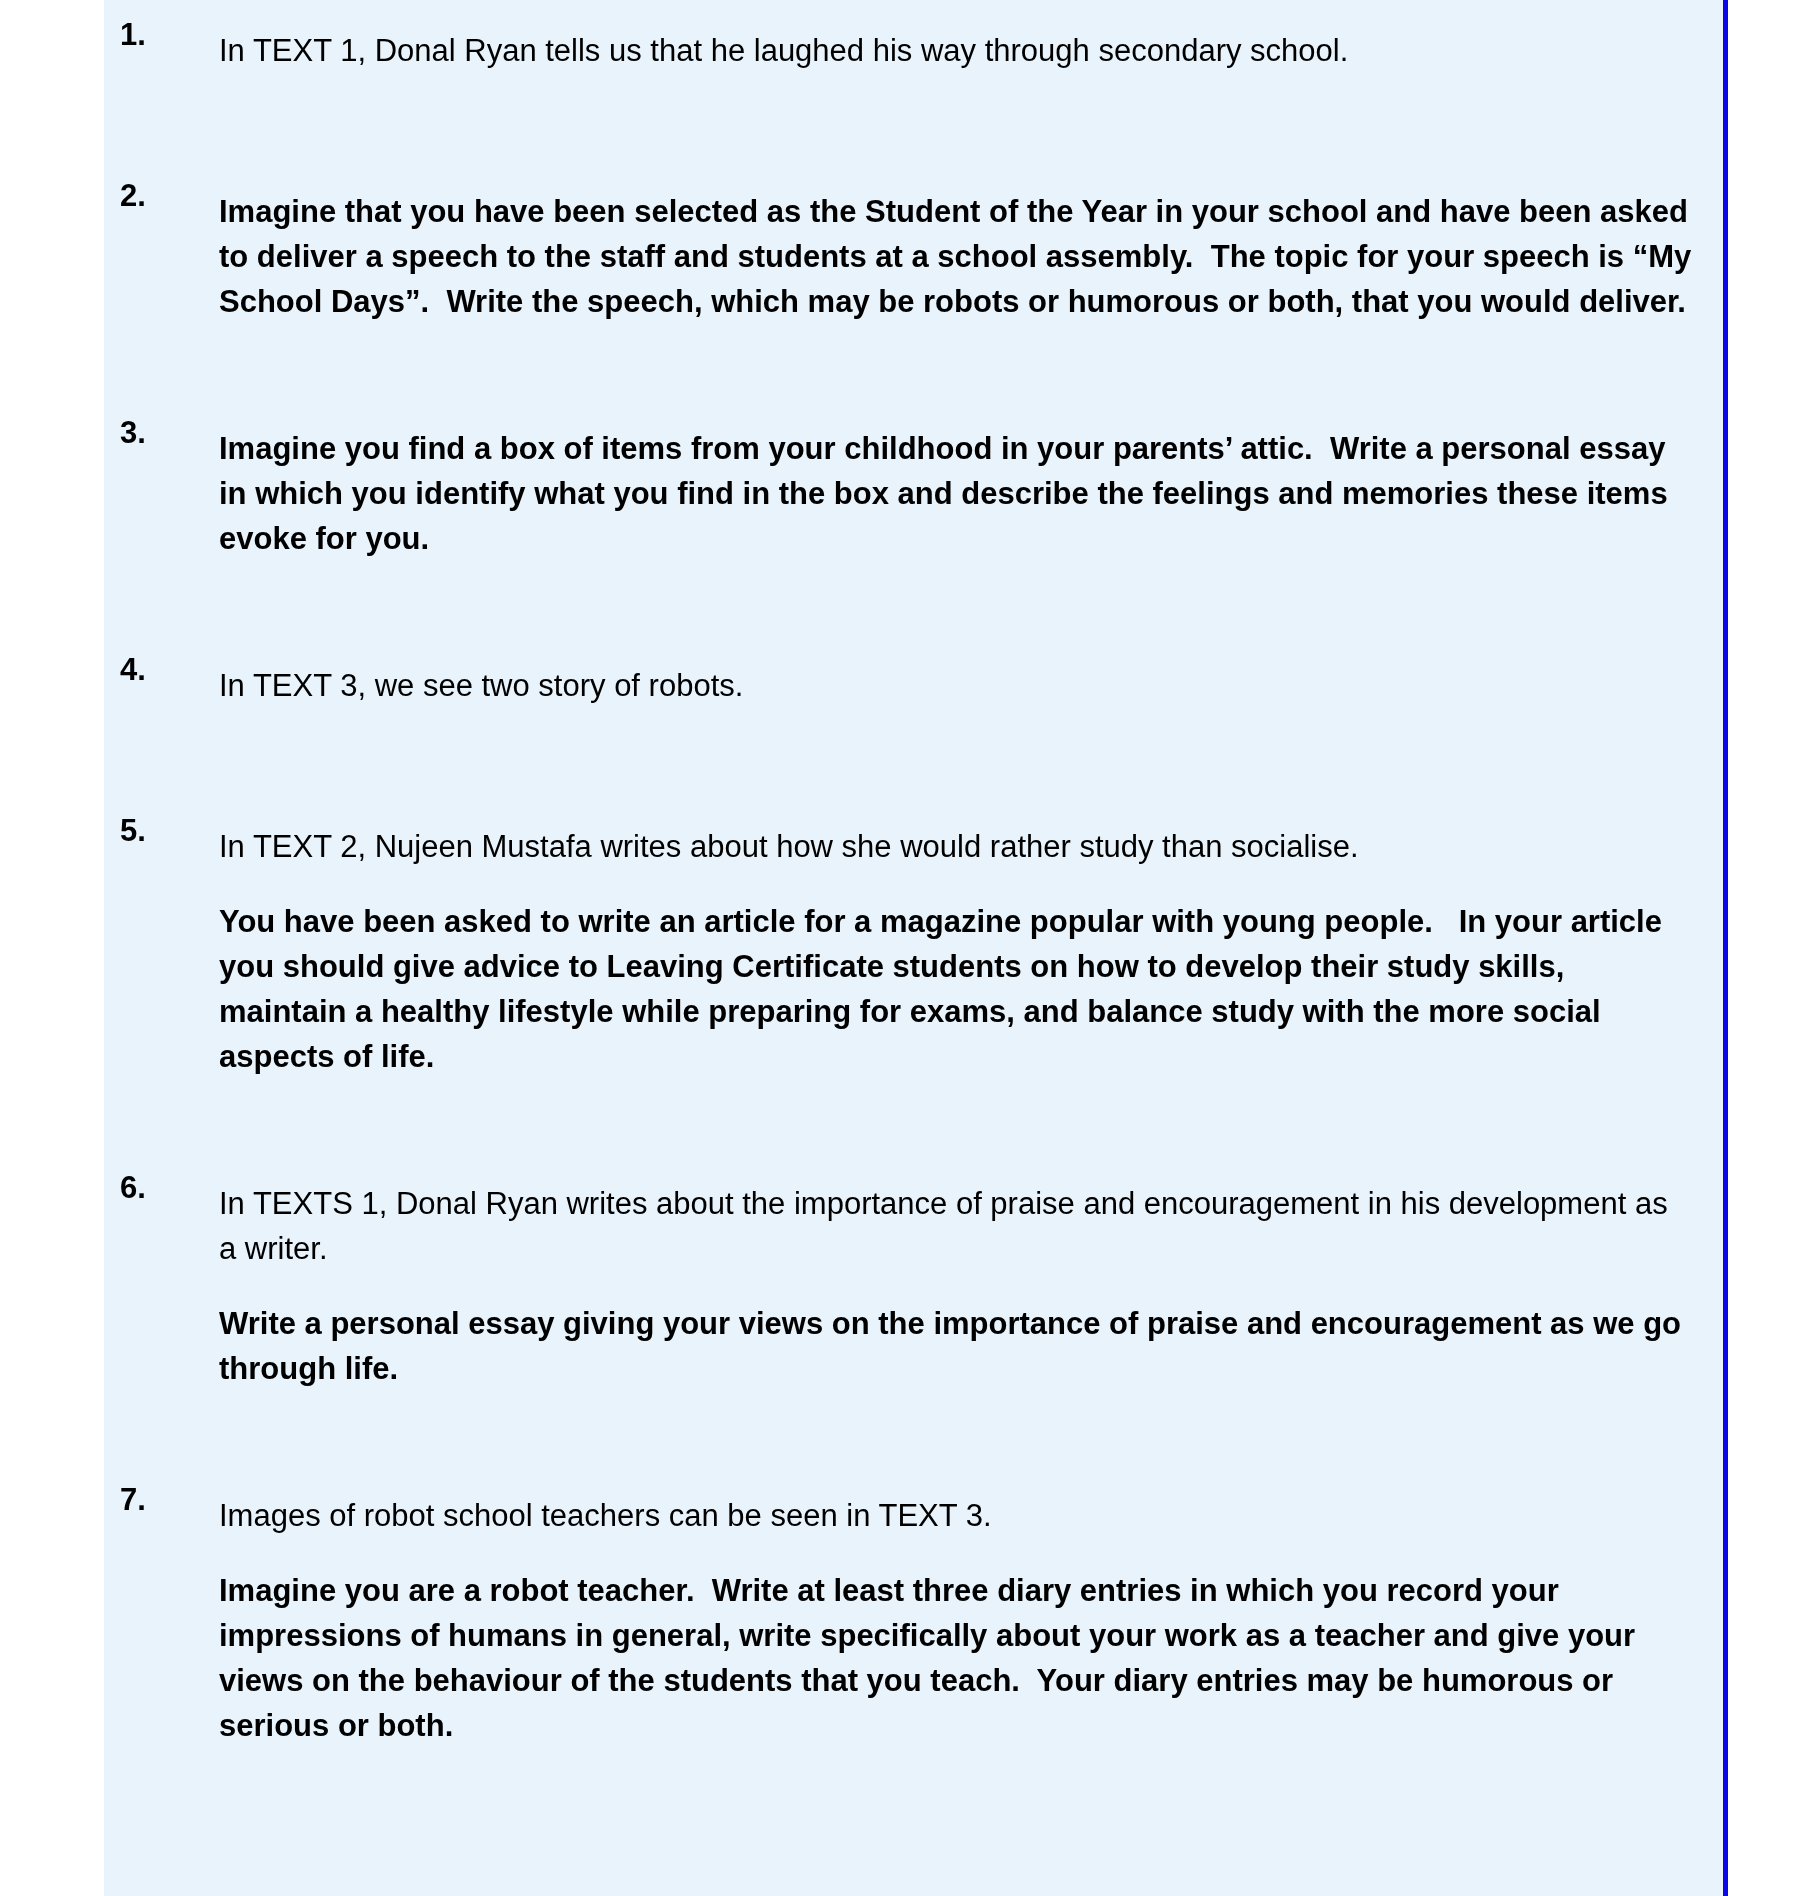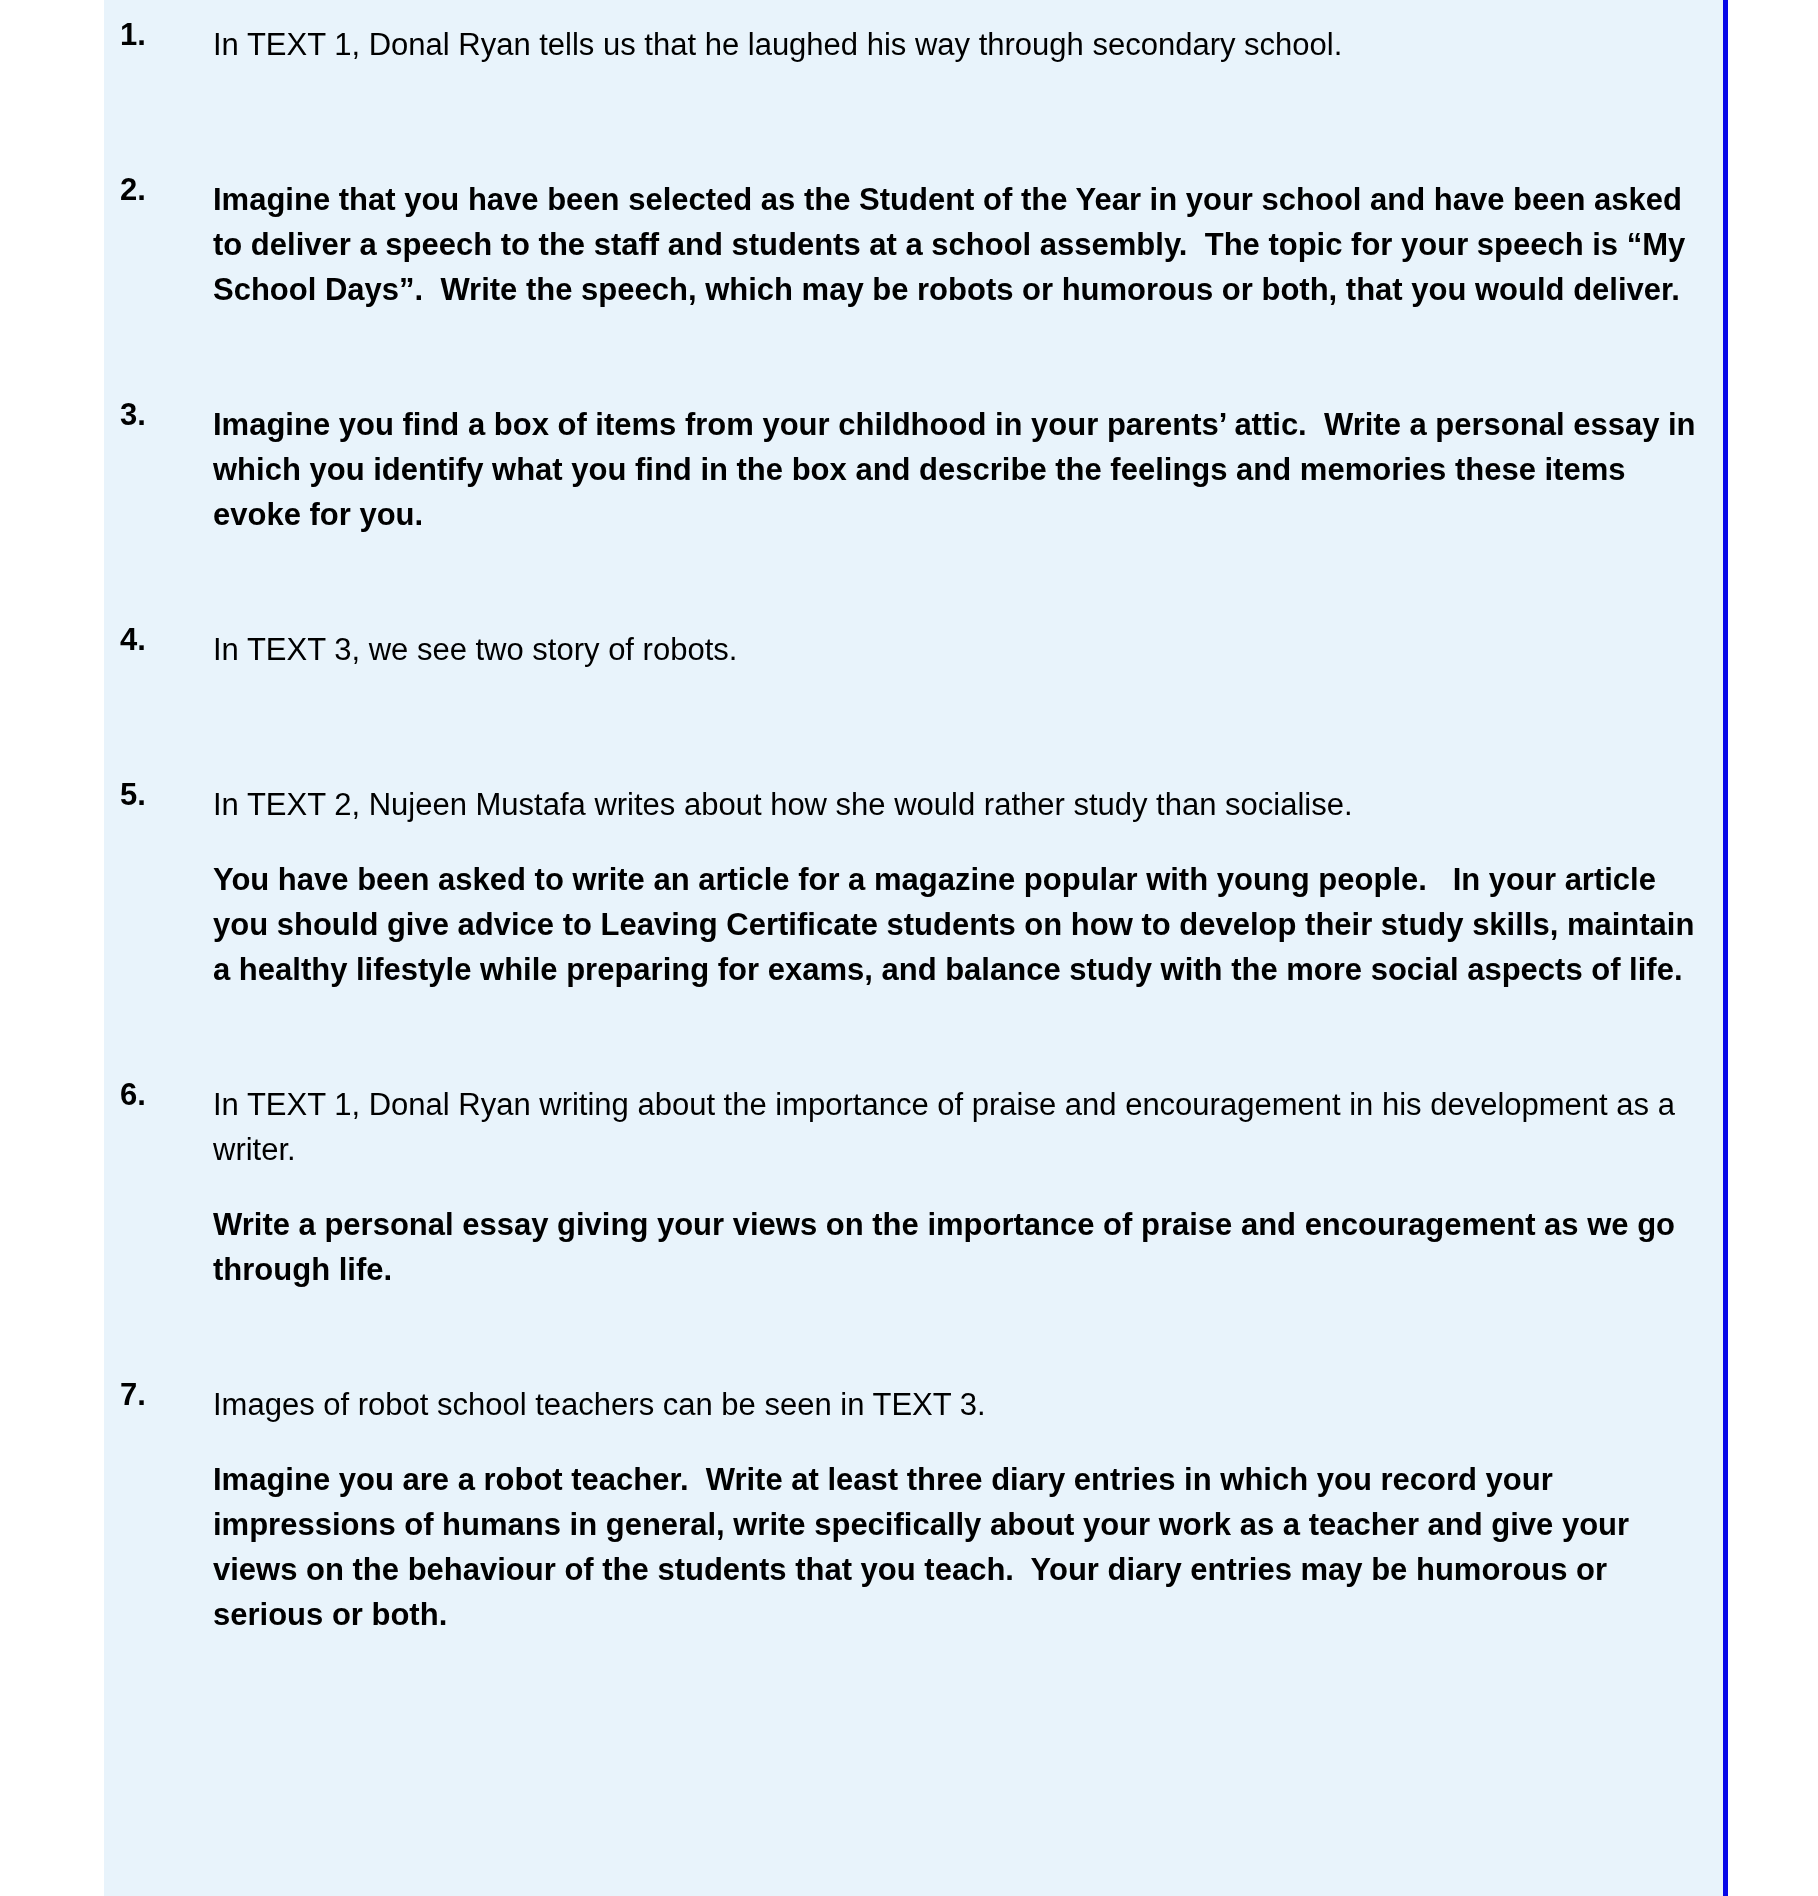--- a/index.html
+++ b/index.html
@@ -41,21 +41,21 @@
     width: 83px;
     flex-shrink: 0;
     font-size: 31px;
     line-height: 45px;
     font-weight: bold;
   }
   .qbody {
     width: 1505px;
   }
   .qbody p {
-    margin: 10px;
+    margin: 16px;
     font-size: 31px;
     line-height: 45px;
     white-space: pre-wrap;
   }
   p.intro {
     font-weight: normal;
     margin-bottom: 30px;
   }
   p.task {
     font-weight: bold;
@@ -99,21 +99,21 @@
       <div class="qnum">5.</div>
       <div class="qbody">
         <p class="intro">In TEXT 2, Nujeen Mustafa writes about how she would rather study than socialise.</p>
         <p class="task">You have been asked to write an article for a magazine popular with young people.   In your article you should give advice to Leaving Certificate students on how to develop their study skills, maintain a healthy lifestyle while preparing for exams, and balance study with the more social aspects of life.</p>
       </div>
     </div>
 
     <div class="q">
       <div class="qnum">6.</div>
       <div class="qbody">
-        <p class="intro">In TEXT 1, Donal Ryan writing about the importance of praise and encouragement in his development as a writer.</p>
+        <p class="intro">In TEXTS 1, Donal Ryan writes about the importance of praise and encouragement in his development as a writer.</p>
         <p class="task">Write a personal essay giving your views on the importance of praise and encouragement as we go through life.</p>
       </div>
     </div>
 
     <div class="q">
       <div class="qnum">7.</div>
       <div class="qbody">
         <p class="intro">Images of robot school teachers can be seen in TEXT 3.</p>
         <p class="task">Imagine you are a robot teacher.  Write at least three diary entries in which you record your impressions of humans in general, write specifically about your work as a teacher and give your views on the behaviour of the students that you teach.  Your diary entries may be humorous or serious or both.</p>
       </div>

